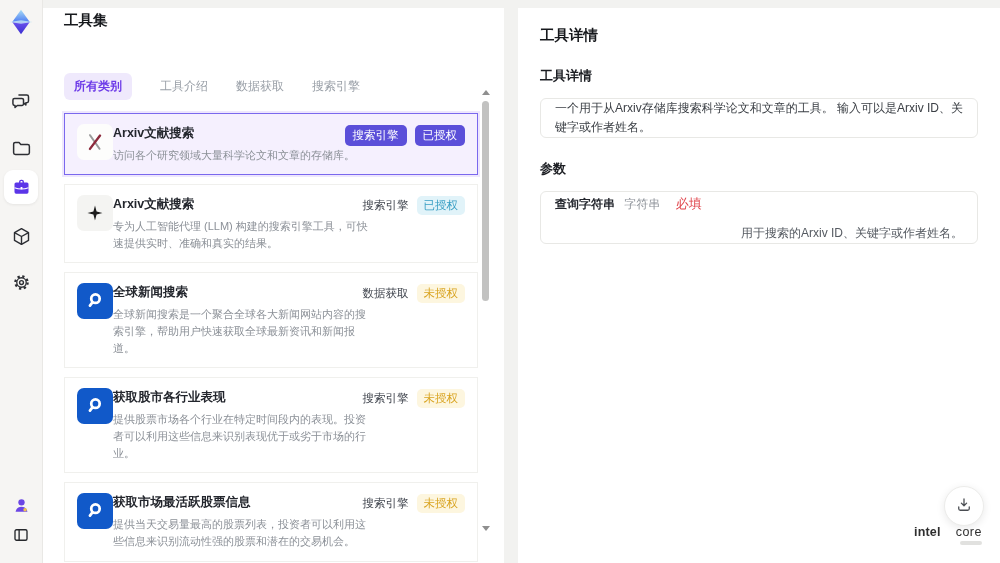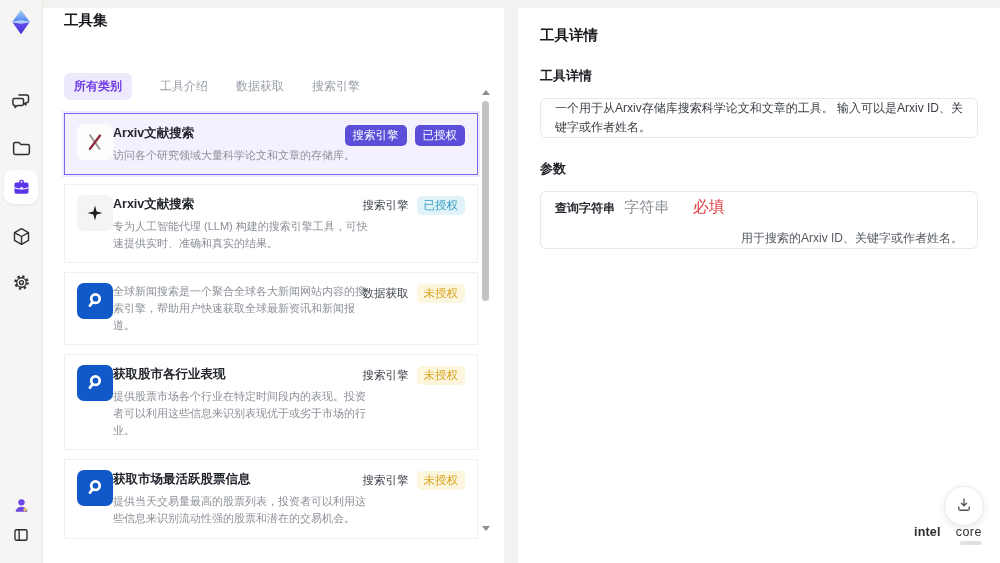--- a/index.html
+++ b/index.html
@@ -43,22 +43,22 @@
   .vs-thumb{width:7px;margin:6px auto 0;height:200px;background:#c2c2c1;border-radius:4px;cursor:pointer;}
   
   .details-panel{position:absolute;left:518px;top:8px;right:0;bottom:0;background:#fff;padding:16px 22px;box-sizing:border-box;}
   .details-panel h1{font-size:14.5px;font-weight:700;color:#17191d;margin:2px 0 22px;}
   .details-panel h2{font-size:13px;font-weight:700;color:#1c1e23;margin:0 0 13px;}
   .box{border:1px solid #e8e8e5;border-radius:6px;background:#fff;padding:0 14px;font-size:12px;color:#3c4046;line-height:1.6;}
   .intro-box{margin-bottom:10px;}
   .params-h{margin-top:22px !important;}
   .param-head{margin:2px 0 9px;}
   .param-name{font-weight:700;font-size:12px;color:#23262d;}
-  .param-type{font-size:15px;color:#8b9097;margin-left:6px;}
-  .param-required{font-size:16px;color:#e0434a;margin-left:20px;}
+  .param-type{font-size:12px;color:#8b9097;margin-left:6px;}
+  .param-required{font-size:13px;color:#e0434a;margin-left:12px;}
   .param-desc{font-size:12px;color:#555a61;text-align:right;}
   
   .fab{position:absolute;right:16px;bottom:37px;width:40px;height:40px;border-radius:50%;background:#fff;border:1px solid #ececea;box-shadow:0 2px 8px rgba(0,0,0,.09);display:flex;align-items:center;justify-content:center;cursor:pointer;z-index:6;padding:0;}
   .intel{position:absolute;right:18px;bottom:18px;text-align:right;z-index:6;color:#2f2f2f;font-size:12.5px;line-height:1;}
   .intel .i1{font-weight:700;letter-spacing:.2px;}
   .intel .i2{font-weight:400;letter-spacing:.5px;margin-left:15px;}
   .intel .ultra-bar{width:22px;height:4px;background:#d9d9d7;border-radius:2px;margin:3px 0 0 auto;opacity:.8;}
 </style>
 </head>
 <body>
@@ -190,20 +190,21 @@
         </div>
       </div>
       <div class="card">
         <div class="icon-box blue">
           <svg width="22" height="22" viewBox="0 0 24 24" fill="none" stroke="#fff" stroke-linecap="round">
             <circle cx="12.5" cy="9.5" r="4.6" stroke-width="3"></circle>
             <path d="M9 13.8L6.5 17" stroke-width="3"></path>
           </svg>
         </div>
         <div class="card-content">
+          <div class="tool-title">全球新闻搜索</div>
           <div class="tool-desc">全球新闻搜索是一个聚合全球各大新闻网站内容的搜索引擎，帮助用户快速获取全球最新资讯和新闻报道。</div>
         </div>
         <div class="badges">
           <span class="cat">数据获取</span>
           <span class="pill" style="background: rgb(253, 246, 223); color: rgb(217, 164, 33);">未授权</span>
         </div>
       </div>
       <div class="card">
         <div class="icon-box blue">
           <svg width="22" height="22" viewBox="0 0 24 24" fill="none" stroke="#fff" stroke-linecap="round">

